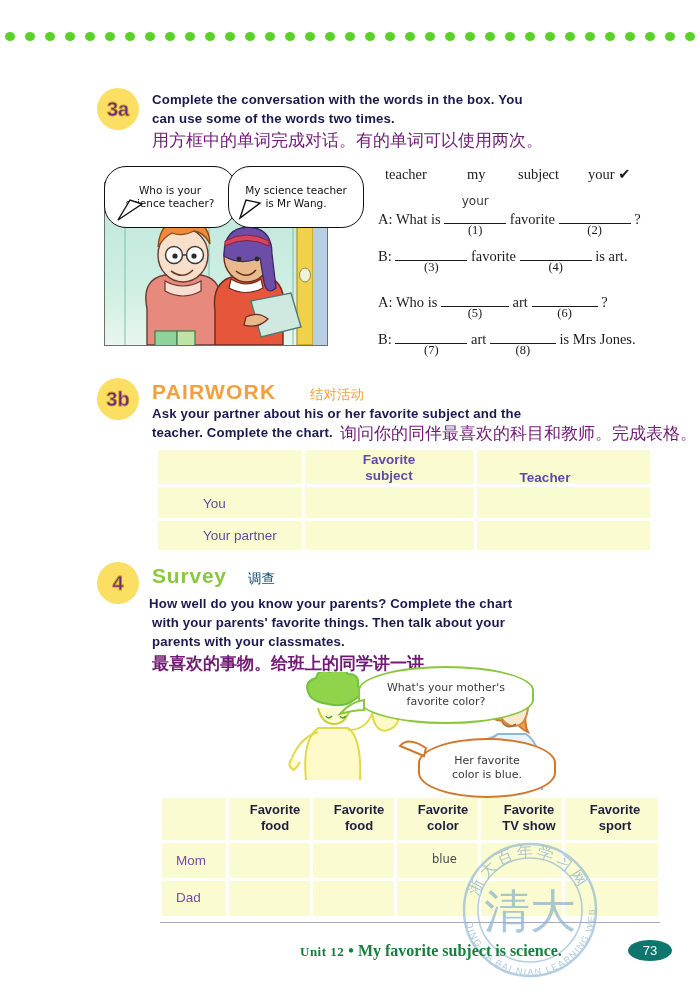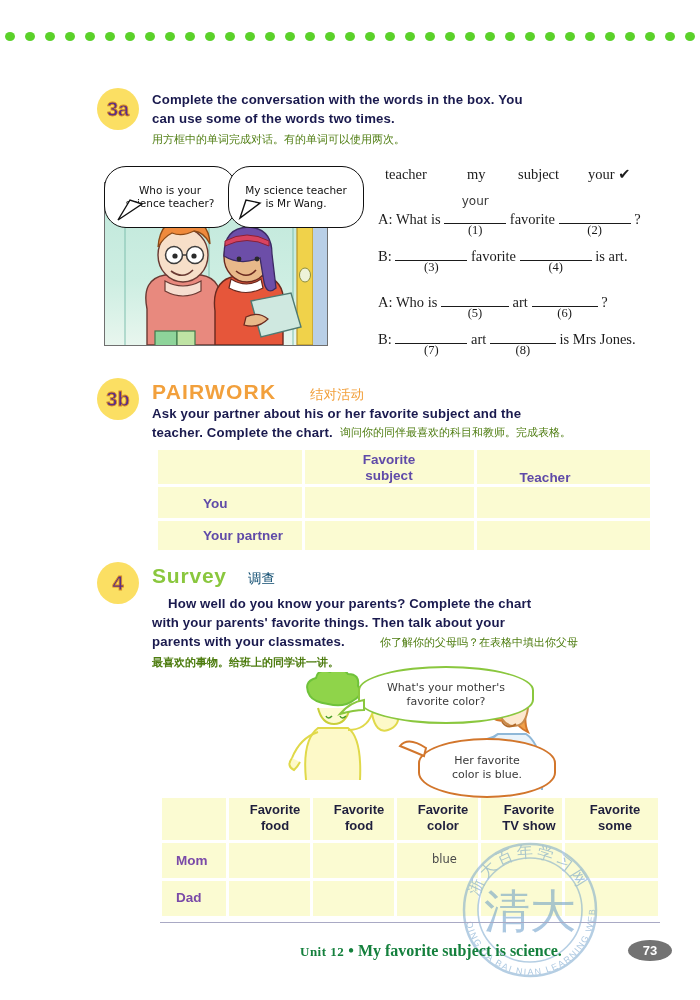--- a/index.html
+++ b/index.html
@@ -20,21 +20,21 @@
          background:#fbdf63;display:flex;align-items:center;justify-content:center;
          font-weight:bold;font-size:20px;color:#5c2d86;
          -webkit-text-stroke:0.8px #d98f1f;}
   .badge.b3a{left:97px;top:88px;}
   .badge.b3b{left:97px;top:378px;}
   .badge.b4 {left:97px;top:562px;}
 
   
   .instr{position:absolute;font-weight:bold;color:#1a1a4e;font-size:13.2px;
          line-height:19px;letter-spacing:0.15px;}
-  .cn-block{position:absolute;color:#4d7c0f;font-size:11px;line-height:18px;
+  .cn-block{position:absolute;color:#701a75;font-size:17px;line-height:18px;
       font-family:"DejaVu Sans","Liberation Sans",sans-serif;}
 
   
   .comic{position:absolute;left:104px;top:182px;width:222px;height:162px;
          border:1px solid #6f6f6f;overflow:hidden;background:#cfe9e4;}
   .comic svg{display:block;}
   .bub{position:absolute;background:#fff;border:1.6px solid #111;border-radius:22px;
        font-family:"DejaVu Sans","Liberation Sans",sans-serif;
        font-size:10.5px;line-height:13px;text-align:center;color:#111;
        display:flex;align-items:center;justify-content:center;padding:11px 6px;}
@@ -65,21 +65,21 @@
   .survey-cn{position:absolute;left:248px;top:570px;font-size:13.5px;color:#0c4a6e;
             font-family:"DejaVu Sans","Liberation Sans",sans-serif;}
 
   
   .ytable{position:absolute;background:#fbfbd2;}
   .ytable .vline{position:absolute;top:0;bottom:0;width:3px;background:#ffffff;}
   .ytable .hline{position:absolute;left:0;right:0;height:3px;background:#ffffff;}
   .th{position:absolute;font-weight:bold;text-align:center;line-height:16px;}
   .th.purple{color:#5f4aa8;font-size:13.5px;}
   .th.dark{color:#1f1f3d;font-size:13px;}
-  .rowlabel{position:absolute;font-weight:bold;font-size:13.5px;color:#7a4aa8;}
+  .rowlabel{position:absolute;font-weight:normal;font-size:13.5px;color:#7a4aa8;}
   .rowlabel.p{color:#5f4aa8;}
   .cellval{position:absolute;font-size:11.5px;color:#4a4a4a;
            font-family:"DejaVu Sans","Liberation Sans",sans-serif;}
 
   
   .sbub{position:absolute;border-radius:50%/42%;background:#fff;
         font-family:"DejaVu Sans","Liberation Sans",sans-serif;
         font-size:11px;line-height:14px;text-align:center;color:#3a3a3a;
         display:flex;align-items:center;justify-content:center;padding:4px 8px;}
   .sbub.green{border:2px solid #8ac73e;left:358px;top:666px;width:156px;height:46px;}
@@ -89,21 +89,21 @@
   .seal{position:absolute;left:455px;top:835px;width:150px;height:150px;
         opacity:0.5;pointer-events:none;}
 
   
   .footline{position:absolute;left:160px;top:922px;width:500px;height:1px;
             background:#a9a9c4;}
   .footer{position:absolute;left:300px;top:942px;font-size:16px;color:#15803d;
           font-family:"Liberation Serif","DejaVu Serif",serif;font-weight:bold;}
   .footer .unit{font-size:13px;letter-spacing:0.5px;}
   .pagebadge{position:absolute;left:628px;top:940px;width:44px;height:21px;
-             border-radius:50%;background:#737373;color:#fff;font-weight:bold;
+             border-radius:50%;background:#0f766e;color:#fff;font-weight:normal;
              font-size:13px;display:flex;align-items:center;justify-content:center;}
 </style>
 </head>
 <body>
 
 <div class="page">
 
   <div class="dot-rule" id="dotrule">
       <div class="dot" style="left: 5px; background: rgb(91, 209, 42);"></div>
       <div class="dot" style="left: 25px; background: rgb(91, 209, 42);"></div>
@@ -303,24 +303,23 @@
     <div>Favorite</div>
     <div>subject</div>
   </div>
   <div class="th purple" style="left:480px;top:470px;width:130px;">Teacher</div>
   <div class="rowlabel p" style="left:203px;top:496px;">You</div>
   <div class="rowlabel p" style="left:203px;top:528px;">Your partner</div>
 
   <div class="badge b4">4</div>
   <div class="survey">Survey</div>
   <div class="survey-cn">调查</div>
-  <div class="instr" style="left:168px;top:594px;">How well do you know your parents? Complete the chart</div>
+  <div class="instr" style="left:149px;top:594px;">How well do you know your parents? Complete the chart</div>
   <div class="instr" style="left:152px;top:632px;">parents with your classmates.</div>
   <div class="instr" style="left:152px;top:613px;">with your parents' favorite things. Then talk about your</div>
-  <div class="cn-block" style="left:380px;top:634px;">你了解你的父母吗？在表格中填出你父母</div>
   <div class="cn-block" style="left:152px;top:654px;font-weight:bold;">最喜欢的事物。给班上的同学讲一讲。</div>
 
   <svg style="position:absolute;left:288px;top:672px;width:290px;height:128px;">
 
     <g fill="none" stroke-width="2">
       <path d="M22 24 q-8 -14 6 -18 q2 -10 14 -6 q10 -8 18 2 q12 0 10 12 q6 8 -4 14 q-10 8 -26 4 q-14 -2 -18 -8 z" stroke="#6fc23a" fill="#8fd44a"></path>
       <path d="M30 36 q4 16 16 16 q12 0 16 -16" stroke="#c9cf3a" fill="#fdfbd0"></path>
       <path d="M18 108 q-4 -40 12 -52 l30 0 q14 10 12 52" stroke="#e0d94a" fill="#fdf9c8"></path>
       <path d="M30 60 q-18 6 -26 26" stroke="#e0d94a"></path>
       <path d="M4 86 q-6 8 2 12 q4 -4 6 -8" stroke="#e0d94a" fill="#fdf9c8"></path>
@@ -378,21 +377,21 @@
   <div class="th dark" style="left:400px;top:802px;width:86px;">
     <div>Favorite</div>
     <div>color</div>
   </div>
   <div class="th dark" style="left:484px;top:802px;width:90px;">
     <div>Favorite</div>
     <div>TV show</div>
   </div>
   <div class="th dark" style="left:572px;top:802px;width:86px;">
     <div>Favorite</div>
-    <div>some</div>
+    <div>sport</div>
   </div>
   <div class="rowlabel" style="left:176px;top:853px;">Mom</div>
   <div class="rowlabel" style="left:176px;top:890px;">Dad</div>
   <div class="cellval" style="left:432px;top:852px;">blue</div>
 
   <svg class="seal" viewBox="0 0 150 150">
     <defs>
       <path id="arcTop" d="M22 75 a53 53 0 0 1 106 0"></path>
       <path id="arcBot" d="M10 75 a65 65 0 0 0 130 0"></path>
     </defs>

